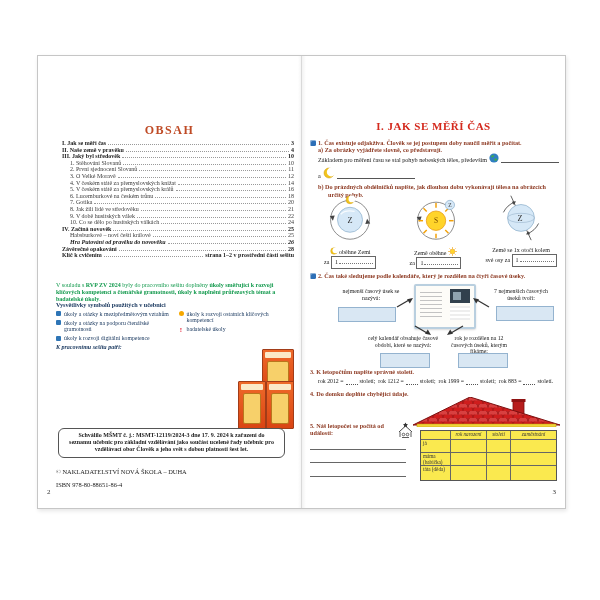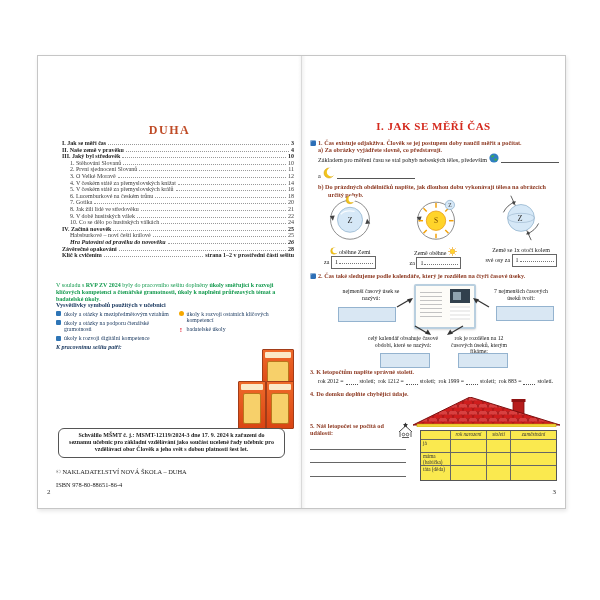--- a/index.html
+++ b/index.html
@@ -91,21 +91,21 @@
   .q5-head{color:#8e3b24;font-weight:bold;padding-right:20px;position:relative;}
   .q5-lines .q5-line{margin-top:12.5px;border-bottom:0.9px solid #666;width:96px;height:0;}
   .nativity{position:absolute;right:0;top:0;}
 </style>
 </head>
 <body>
 
 <div class="spread">
 
   <div class="page left">
-    <div class="obsah-title">DUHA</div>
+    <div class="obsah-title">OBSAH</div>
 
     <div class="toc">
 
     <div class="toc-row b">
           <span class="toc-label">I. Jak se měří čas</span>
           <span class="toc-dots"></span>
           <span class="toc-page">3</span>
         </div>
         <div class="toc-row b">
           <span class="toc-label">II. Naše země v pravěku</span>

